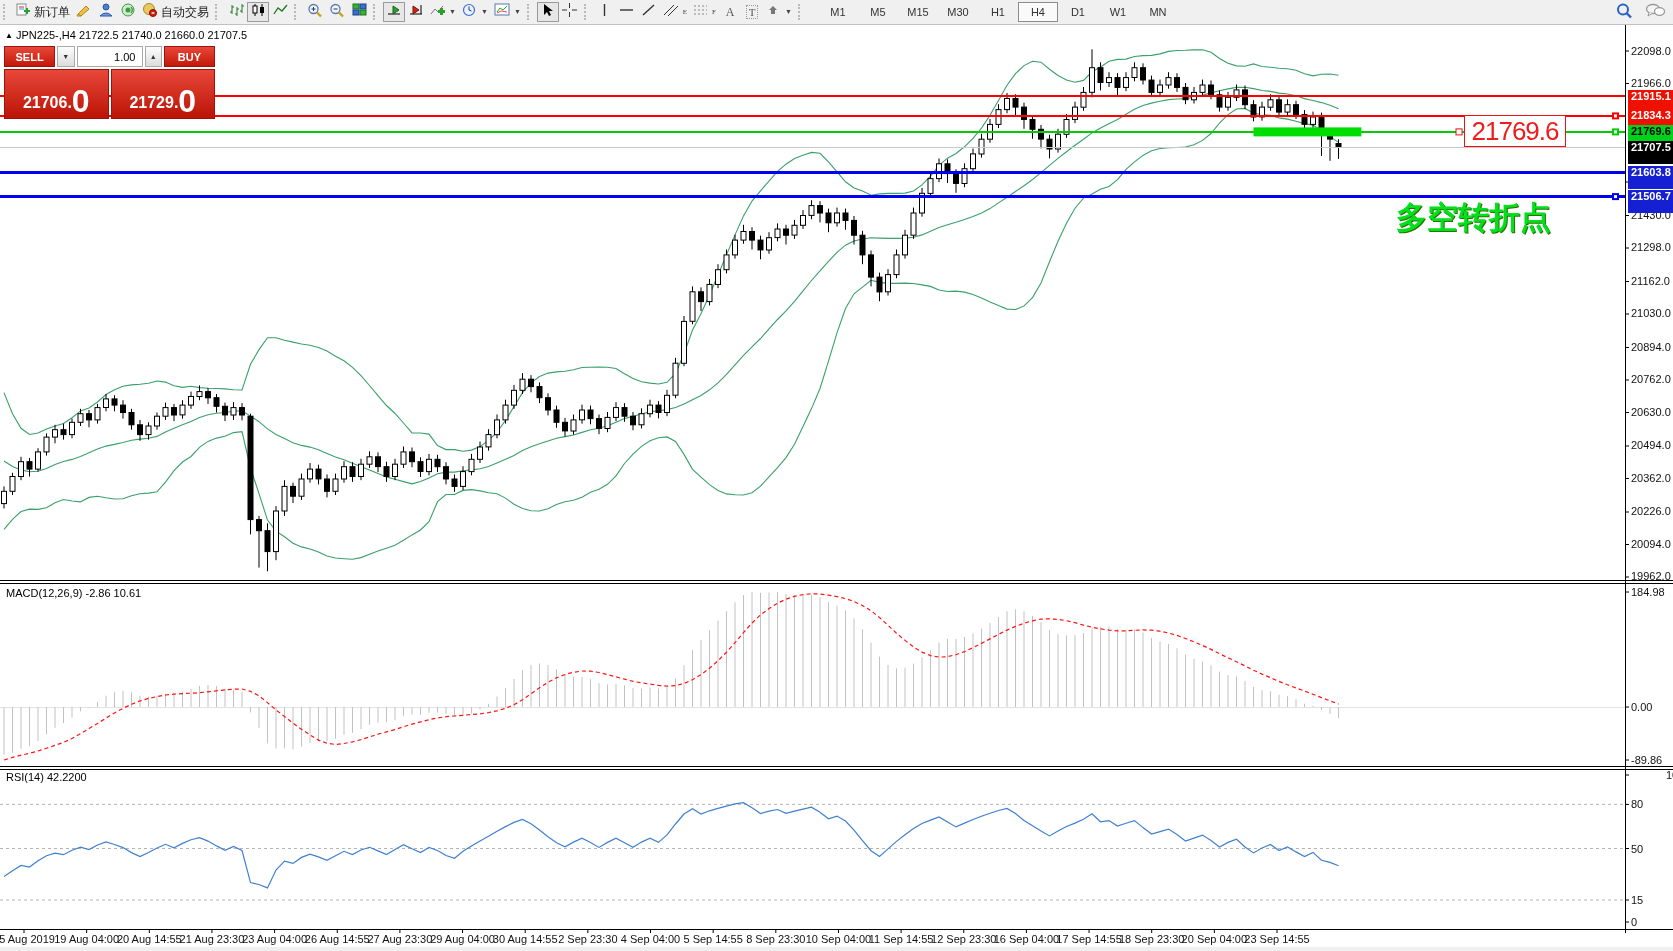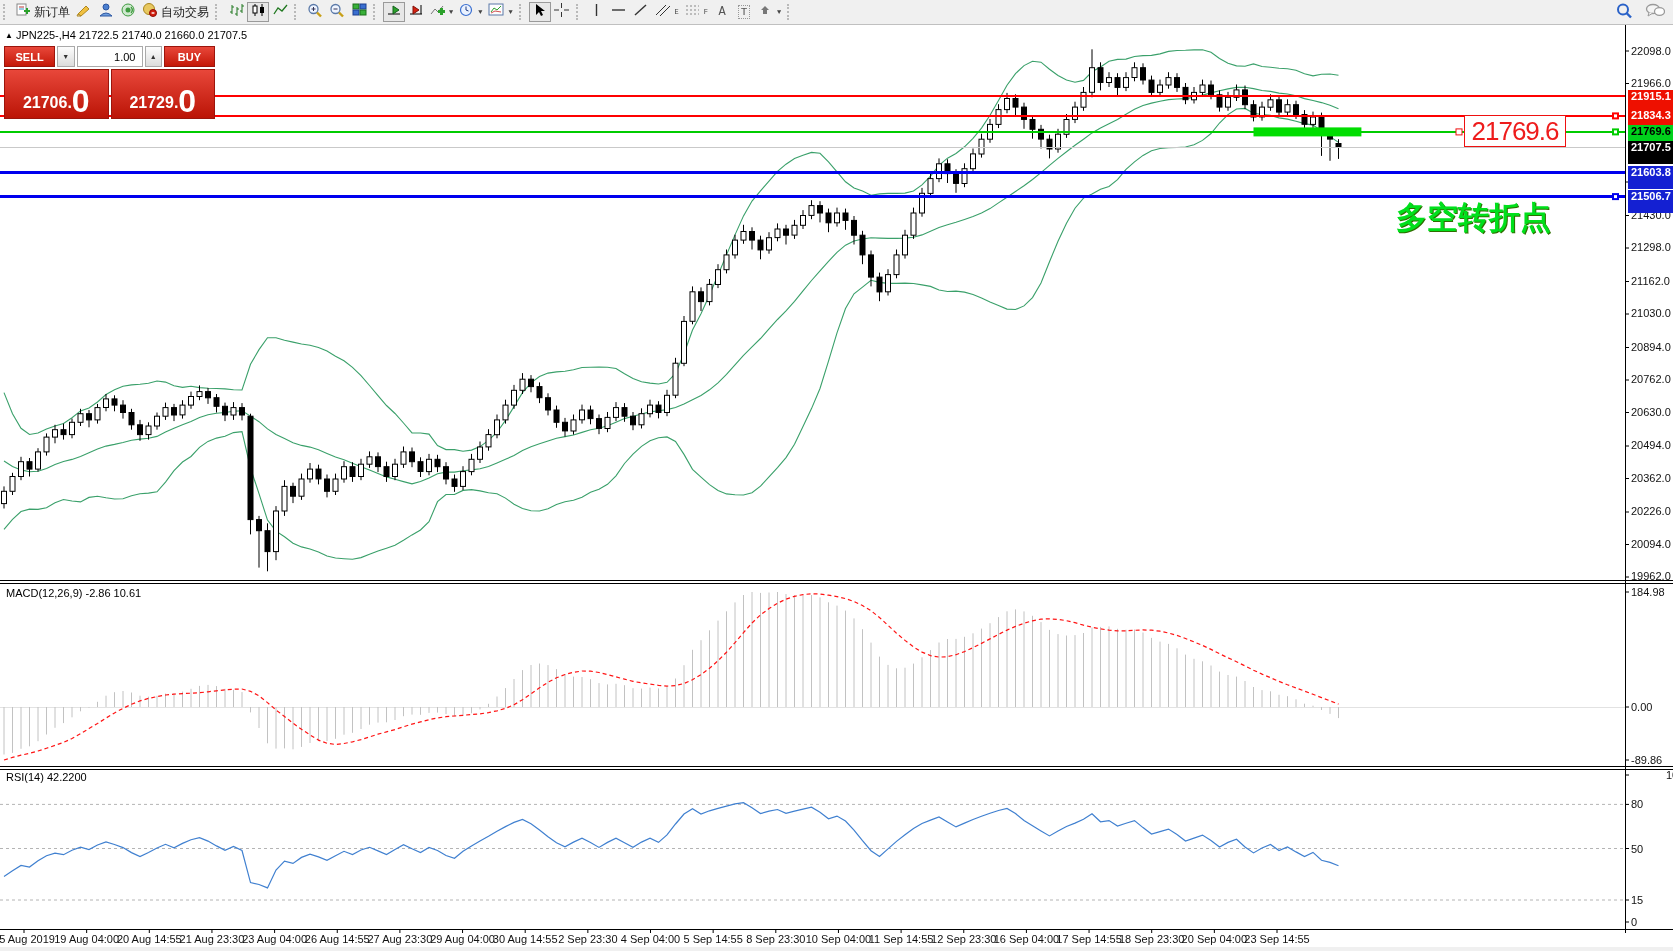--- a/index.html
+++ b/index.html
@@ -5,21 +5,21 @@
   html,body{margin:0;padding:0}
   body{width:1673px;height:951px;position:relative;background:#fff;overflow:hidden;
        font-family:"Liberation Sans",sans-serif;-webkit-font-smoothing:antialiased}
 
   
   #toolbar{position:absolute;left:0;top:0;width:1673px;height:24px;background:#f0f0f0;
            border-bottom:1px solid #c0c0c0;display:flex;align-items:center;z-index:50;font-size:12px;color:#222}
   .tgrip{width:5px;height:16px;margin:0 3px;border-left:2px dotted #b9b9b9}
   .tbtn{height:20px;min-width:22px;display:flex;align-items:center;justify-content:center;
         background:transparent;border:1px solid transparent;padding:0 2px;cursor:default;gap:3px;
-        font-family:Liberation Mono, monospace;font-size:12px;color:#222}
+        font-family:Liberation Serif, serif;font-size:12px;color:#222}
   .tbtn.pressed{background:#e7e7e7;border:1px solid #9a9a9a}
   .tbtn .cap{white-space:nowrap}
   .caret{font-size:7px;color:#444;margin-left:1px}
   #tf-group{display:flex;margin-left:10px}
   .tfbtn{width:40px;height:20px;display:flex;align-items:center;justify-content:center;
          font-size:11px;color:#333;border:1px solid transparent;background:transparent}
   .tfbtn.active{background:#fafafa;border:1px solid #8c8c8c}
   #toolbar-right{position:absolute;right:8px;top:0;height:24px;display:flex;align-items:center;gap:12px}
 
   
@@ -300,20 +300,31 @@
   </button>
   <button class="tbtn">
     <span><svg width="15" height="14">
           <polygon points="4,2 8,6 6,6 6,10 2,10 2,6 0,6" transform="translate(3,1)" fill="#777"></polygon>
         </svg></span>
     <span class="caret">▼</span>
   </button>
 
   <div class="tgrip"></div>
 
+  <div id="tf-group">
+      <button class="tfbtn">M1</button>
+      <button class="tfbtn">M5</button>
+      <button class="tfbtn">M15</button>
+      <button class="tfbtn">M30</button>
+      <button class="tfbtn">H1</button>
+      <button class="tfbtn active">H4</button>
+      <button class="tfbtn">D1</button>
+      <button class="tfbtn">W1</button>
+      <button class="tfbtn">MN</button>
+    </div>
 
   <div id="toolbar-right">
     <span>
       <svg width="17" height="16">
           <circle cx="7" cy="6.5" r="5" fill="none" stroke="#2a62c8" stroke-width="2"></circle>
           <line x1="10.5" y1="10" x2="15" y2="14.5" stroke="#2a62c8" stroke-width="2.4"></line>
         </svg>
     </span>
     <span>
       <svg width="20" height="16">

